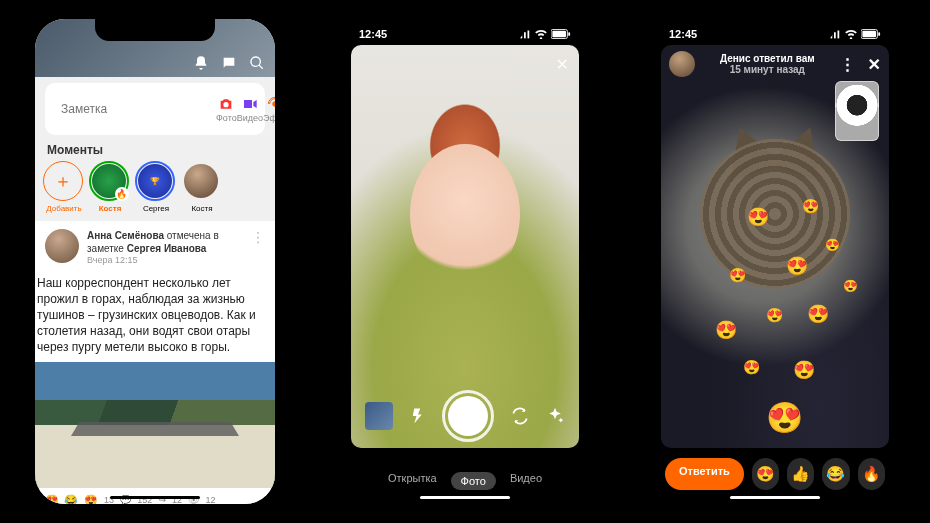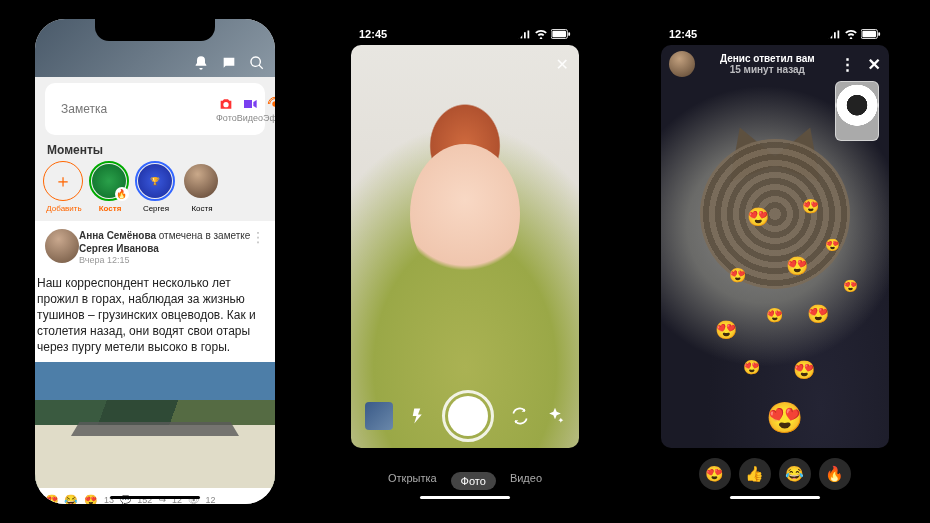--- a/index.html
+++ b/index.html
@@ -87,21 +87,21 @@
   .moment .ring2 { border:2px solid #36f; border-radius:50%; padding:1px; }
   .moment .flame {
     position:absolute; bottom:-2px; right:-2px;
     width:14px; height:14px; border-radius:50%;
     background:#fff; display:flex; align-items:center; justify-content:center;
     font-size:9px;
   }
   .feed-card {
     background:#fff; margin:0 0 0 0;
   }
-  .feed-hdr { display:flex; padding:8px 10px; }
+  .feed-hdr { display:flex; padding:8px 10px; gap:8px; }
   .feed-hdr .av {
     width:34px; height:34px; border-radius:50%;
     background: radial-gradient(circle at 40% 30%, #c9a88e, #6d533e);
     flex-shrink:0;
   }
   .feed-hdr .txt { font-size:10px; line-height:1.3; color:#333; flex:1; }
   .feed-hdr .txt .sub { color:#999; font-size:9px; }
   .feed-body { padding:0 10px 6px 2px; font-size:12px; color:#222; line-height:1.35; }
   .feed-img {
     height:126px;
@@ -461,20 +461,21 @@
         <span style="left:46%;top:65%;font-size:14px">😍</span>
         <span style="left:64%;top:64%">😍</span>
         <span style="left:80%;top:58%;font-size:12px">😍</span>
         <span style="left:36%;top:78%;font-size:14px">😍</span>
         <span style="left:58%;top:78%">😍</span>
         <span style="left:46%;top:88%;font-size:30px">😍</span>
       </div>
     </div>
 
     <div class="reaction-bar">
+      <div class="reply-btn">Ответить</div>
       <div class="react-pill">😍</div>
       <div class="react-pill">👍</div>
       <div class="react-pill">😂</div>
       <div class="react-pill">🔥</div>
     </div>
 
     <div class="home-indicator light"></div>
   </div>
 </div>
 

